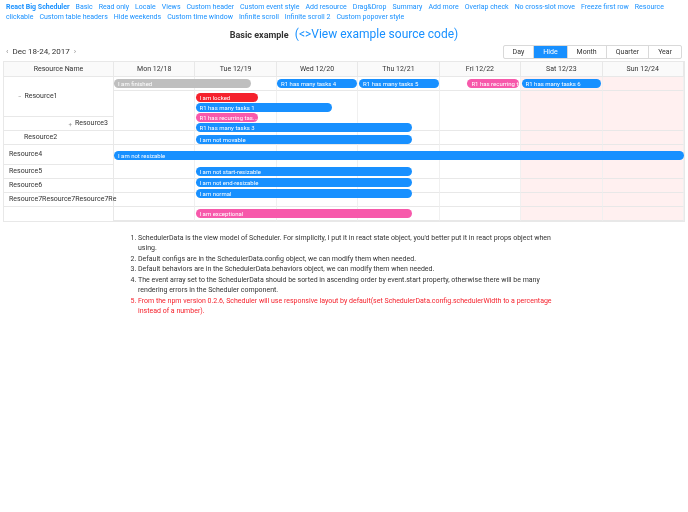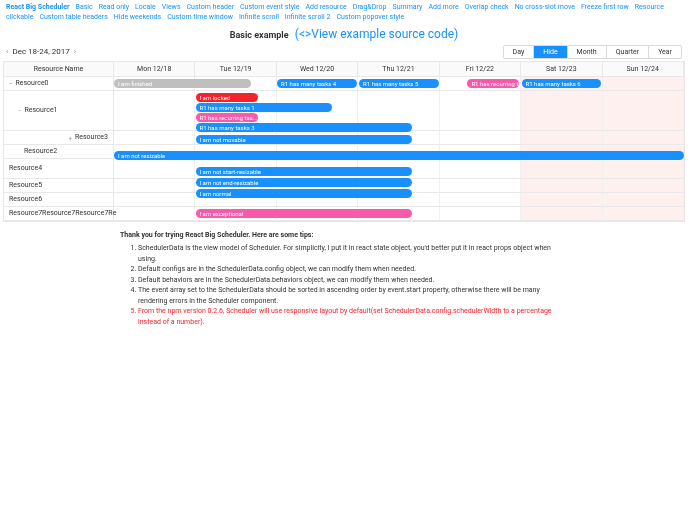--- a/index.html
+++ b/index.html
@@ -73,24 +73,20 @@
         <div class="day-h">Tue 12/19</div>
         <div class="day-h">Wed 12/20</div>
         <div class="day-h">Thu 12/21</div>
         <div class="day-h">Fri 12/22</div>
         <div class="day-h">Sat 12/23</div>
         <div class="day-h">Sun 12/24</div>
       </div>
 </div>
 <div class="body">
 <div class="res-col" id="rescol">
-        <div class="res-cell i0" style="height: 14px;">
-          <span class="exp">−</span>
-          <span>Resource0</span>
-        </div>
         <div class="res-cell i1" style="height: 40px;">
           <span class="exp">−</span>
           <span>Resource1</span>
         </div>
         <div class="res-cell i1" style="height: 14px; justify-content: flex-end;">
           <span class="exp">+</span>
           <span>Resource3</span>
         </div>
         <div class="res-cell i2" style="height: 14px;">
           <span>Resource2</span>
@@ -194,21 +190,20 @@
         <div class="ev" style="top: 74px; left: 0%; width: 100%; background: rgb(24, 144, 255);">I am not resizable</div>
         <div class="ev" style="top: 90px; left: 14.3%; width: 38%; background: rgb(24, 144, 255);">I am not start-resizable</div>
         <div class="ev" style="top: 101px; left: 14.3%; width: 38%; background: rgb(24, 144, 255);">I am not end-resizable</div>
         <div class="ev" style="top: 112px; left: 14.3%; width: 38%; background: rgb(24, 144, 255);">I am normal</div>
         <div class="ev" style="top: 132px; left: 14.3%; width: 38%; background: rgb(247, 89, 171);">I am exceptional</div>
       </div>
 </div>
 </div>
 
 <div class="tips">
-<b>Thank you for trying React Big Scheduler. Here are some tips:</b>
 <ol id="tiplist">
       <li>SchedulerData is the view model of Scheduler. For simplicity, I put it in react state object, you'd better put it in react props object when using.</li>
       <li>Default configs are in the SchedulerData.config object, we can modify them when needed.</li>
       <li>Default behaviors are in the SchedulerData.behaviors object, we can modify them when needed.</li>
       <li>The event array set to the SchedulerData should be sorted in ascending order by event.start property, otherwise there will be many rendering errors in the Scheduler component.</li>
       <li class="hl">From the npm version 0.2.6, Scheduler will use responsive layout by default(set SchedulerData.config.schedulerWidth to a percentage instead of a number).</li>
     </ol>
 </div>
 
 </body></html>

